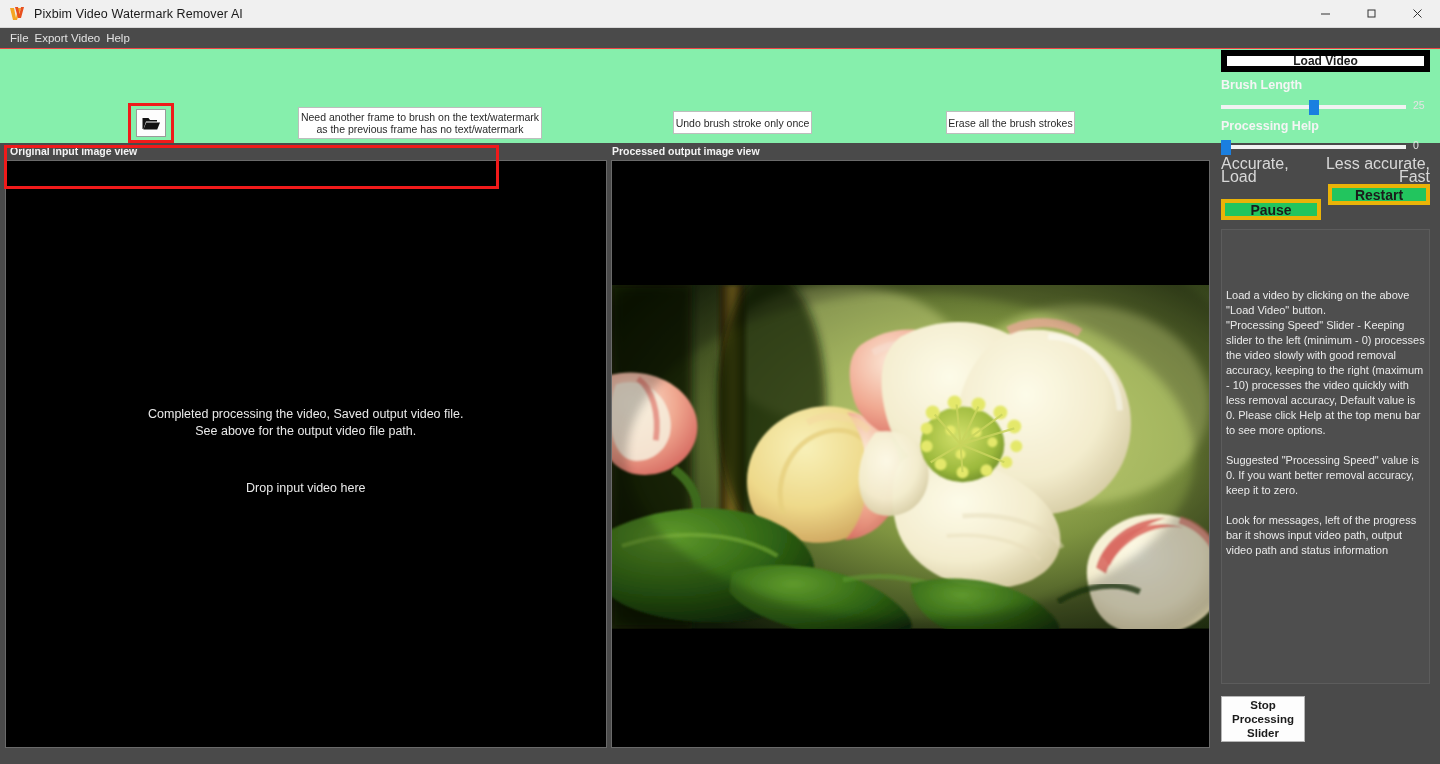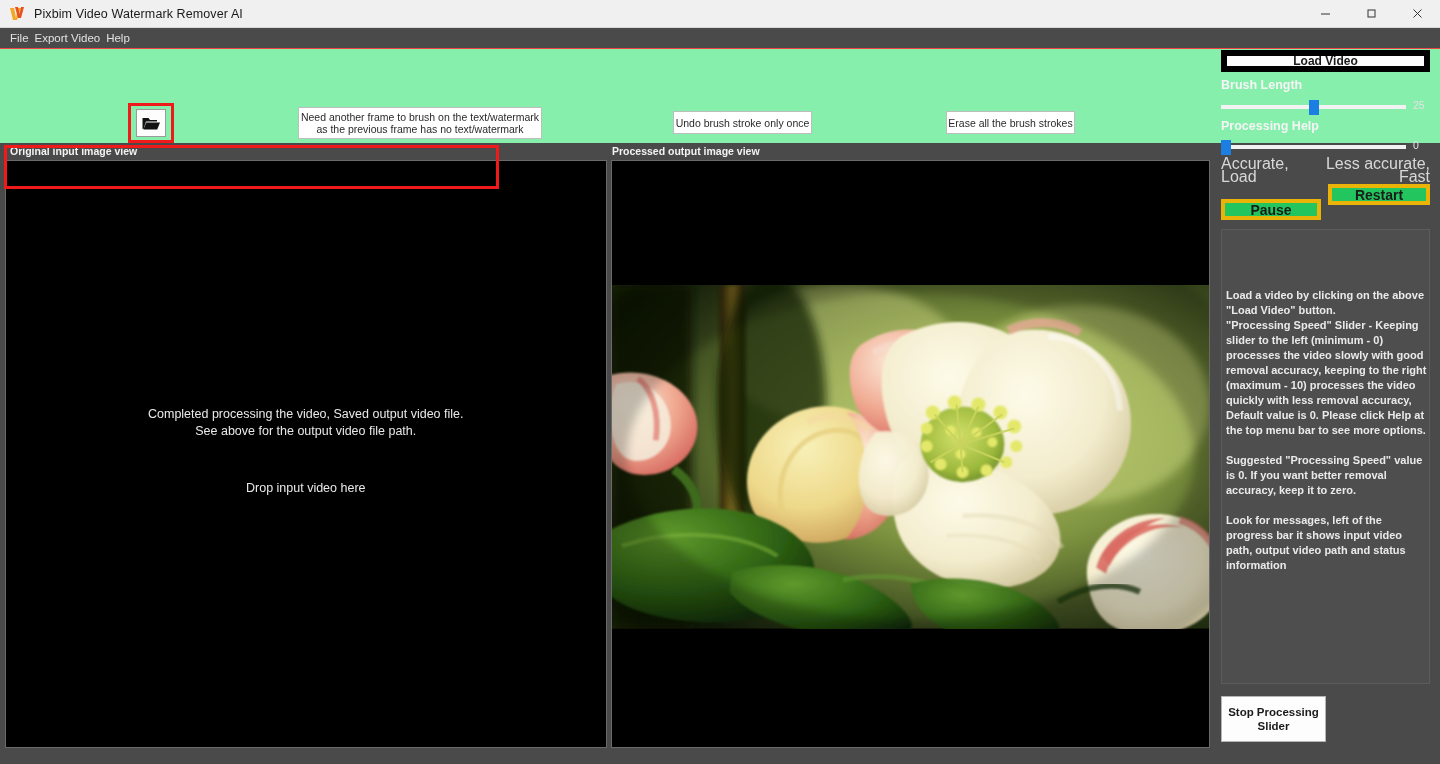--- a/index.html
+++ b/index.html
@@ -320,27 +320,27 @@
     padding: 6px 4px 0 4px;
     overflow: hidden;
   }
   .help-scroll {
     position: absolute;
     left: 4px; top: 58px;
     width: 201px;
     font-size: 11px; color: #eaeaea;
     line-height: 15px;
   }
-  .help-para { margin-bottom: 0; font-weight: bold; }
+  .help-para { margin-bottom: 0; }
   .help-gap { height: 15px; }
 
   #stop-btn {
     position: absolute;
     left: 1221px; top: 696px;
-    width: 105px; height: 46px;
+    width: 84px; height: 46px;
     background: #fdfdfd; border: 1px solid #b5b5b5;
     display: flex; flex-direction: column; align-items: center; justify-content: center;
     font-size: 11.5px; font-weight: bold; color: #1b1b1b;
     line-height: 14px; text-align: center; cursor: pointer;
   }
   #start-btn {
     position: absolute;
     left: 1325px; top: 696px;
     width: 105px; height: 46px;
     background: #fdfdfd; border: 1px solid #b5b5b5;

